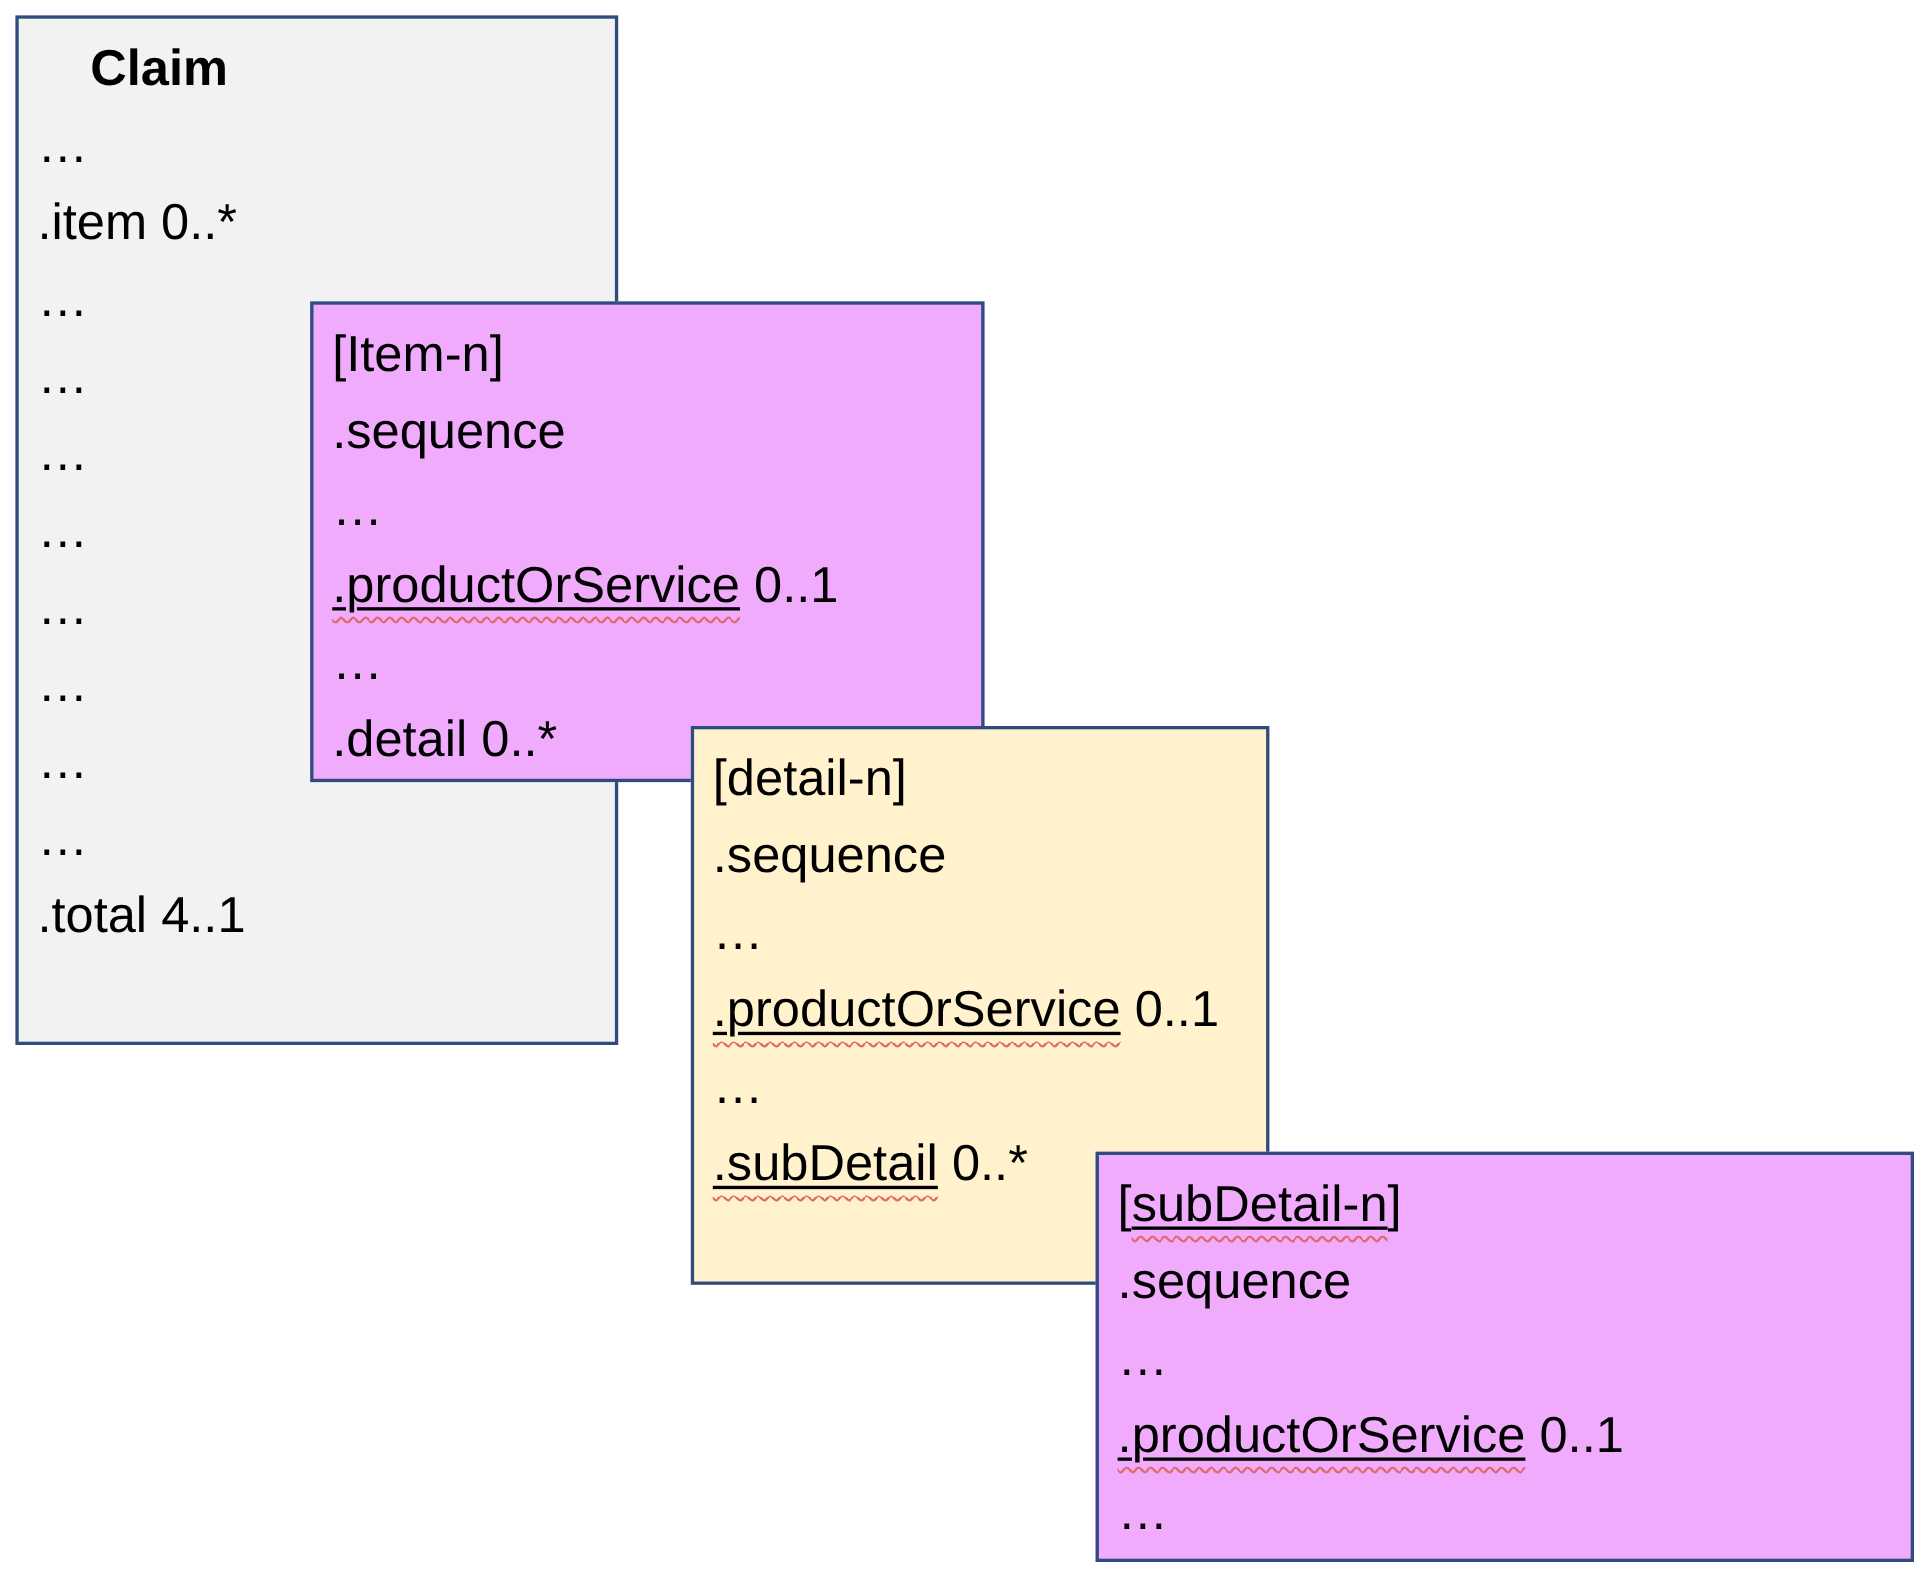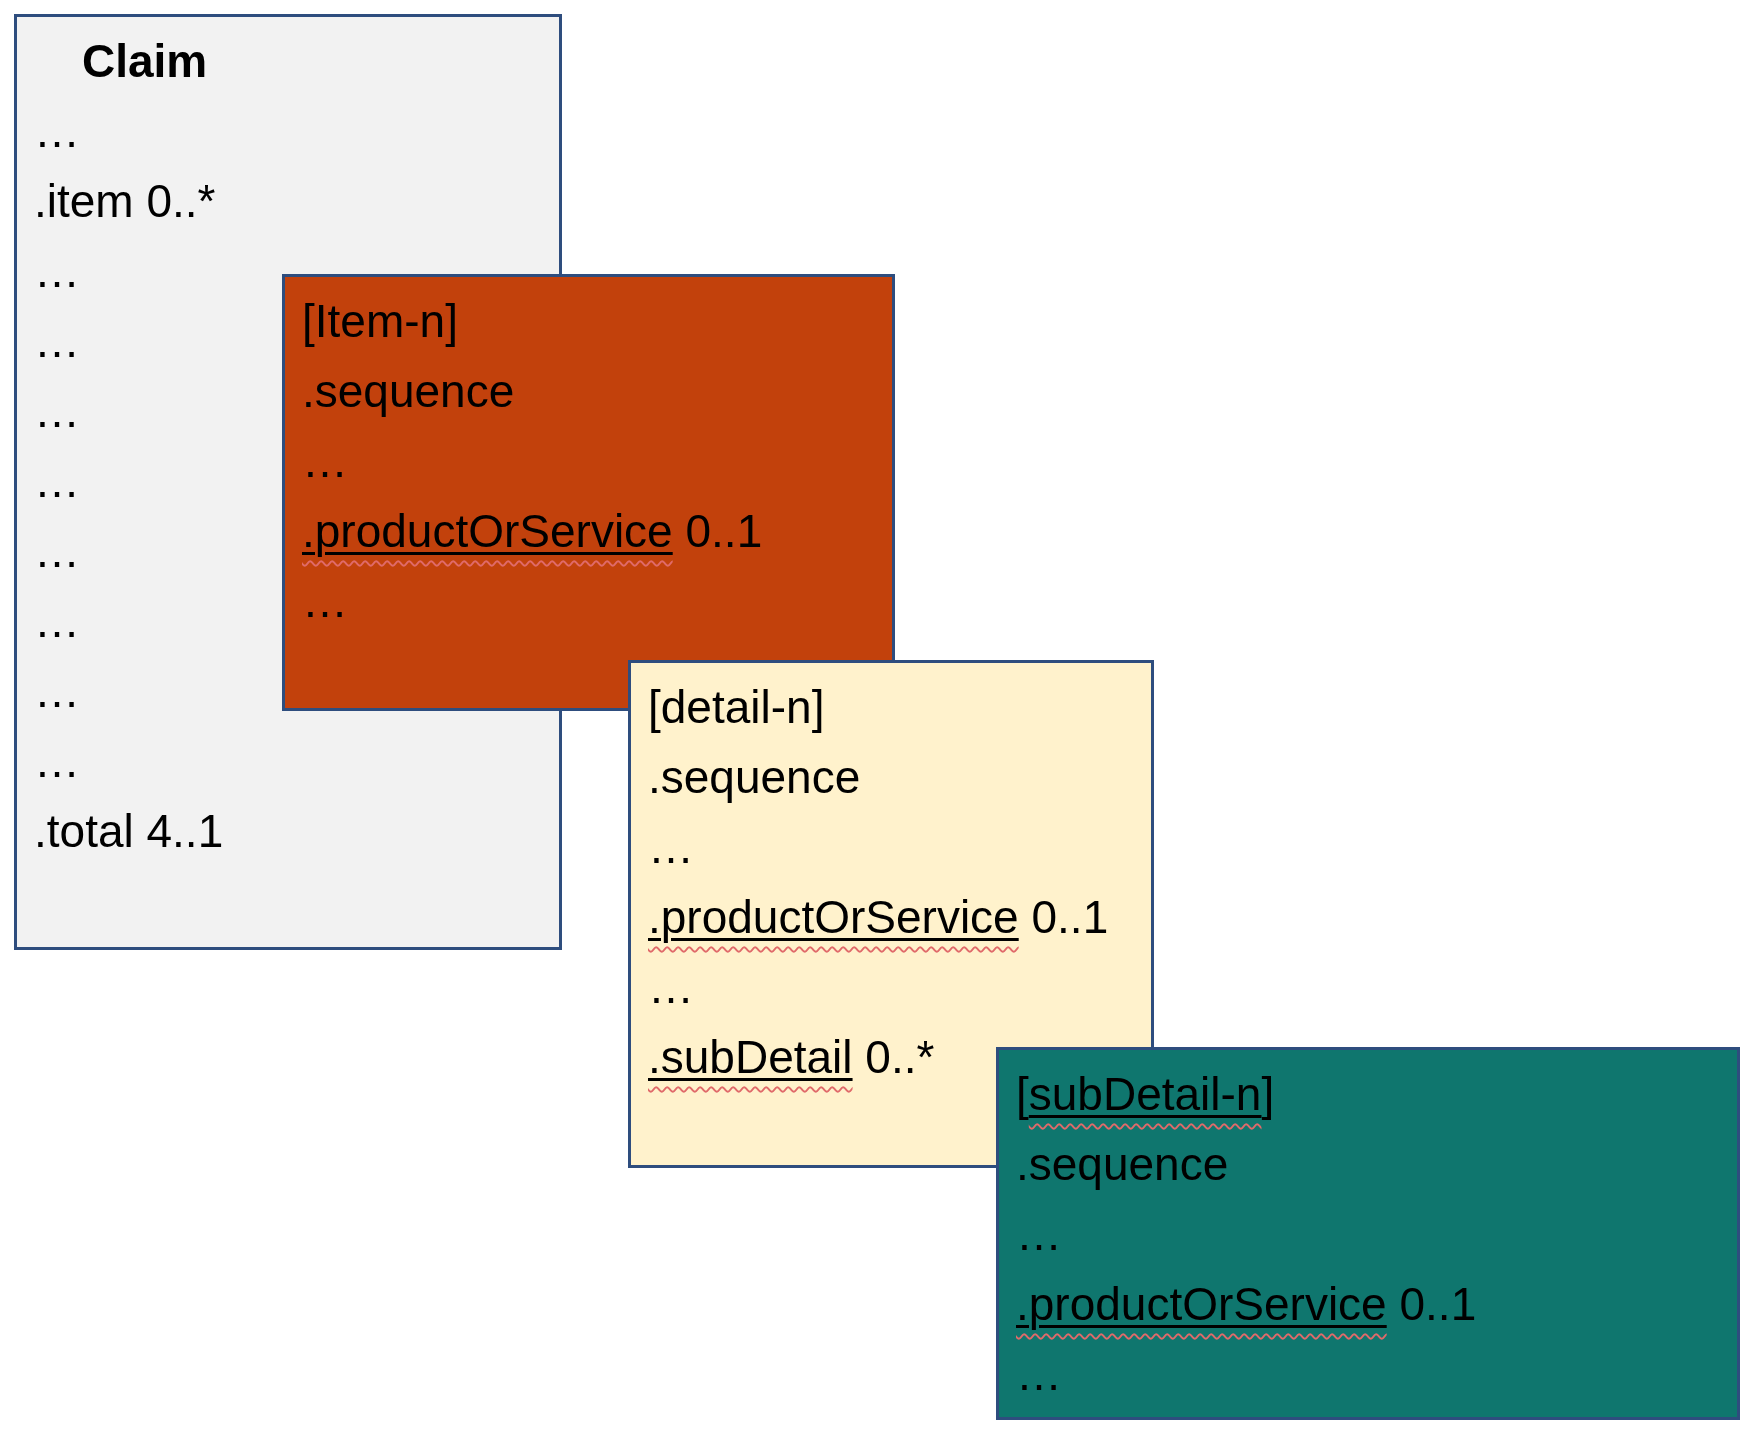--- a/index.html
+++ b/index.html
@@ -60,35 +60,36 @@
       <div class="field-line"><span>…</span></div>
       <div class="field-line"><span>…</span></div>
       <div class="field-line"><span>…</span></div>
       <div class="field-line"><span>…</span></div>
       <div class="field-line"><span>…</span></div>
       <div class="field-line"><span>…</span></div>
       <div class="field-line"><span>…</span></div>
       <div class="field-line"><span>…</span></div>
       <div class="field-line"><span>.total 4..1</span></div>
     </div>
-  <div class="box box-item" style="background: #c2410c; border-color: rgb(46, 77, 126); color: rgb(0, 0, 0);">
+  <div class="box box-item" style="background: #f0abfc; border-color: rgb(46, 77, 126); color: rgb(0, 0, 0);">
       <div class="box-title"><span>[Item-n]</span></div>
       <div class="field-line"><span>.sequence</span></div>
       <div class="field-line"><span>…</span></div>
       <div class="field-line"><span class="sq" style="text-decoration-color: rgb(224, 106, 106);"><span class="ul">.productOrService</span></span><span> 0..1</span></div>
       <div class="field-line"><span>…</span></div>
+      <div class="field-line"><span>.detail 0..*</span></div>
     </div>
   <div class="box box-detail" style="background: rgb(255, 242, 204); border-color: rgb(46, 77, 126); color: rgb(0, 0, 0);">
       <div class="box-title"><span>[detail-n]</span></div>
       <div class="field-line"><span>.sequence</span></div>
       <div class="field-line"><span>…</span></div>
       <div class="field-line"><span class="sq" style="text-decoration-color: rgb(224, 106, 106);"><span class="ul">.productOrService</span></span><span> 0..1</span></div>
       <div class="field-line"><span>…</span></div>
       <div class="field-line"><span class="sq" style="text-decoration-color: rgb(224, 106, 106); margin-top: 16px;"><span class="ul">.subDetail</span></span><span> 0..*</span></div>
     </div>
-  <div class="box box-subdetail" style="background: #0f766e; border-color: rgb(46, 77, 126); color: rgb(0, 0, 0);">
+  <div class="box box-subdetail" style="background: #f0abfc; border-color: rgb(46, 77, 126); color: rgb(0, 0, 0);">
       <div class="box-title"><span>[</span><span class="sq" style="text-decoration-color: rgb(224, 106, 106);"><span class="ul">subDetail-n</span></span><span>]</span></div>
       <div class="field-line"><span>.sequence</span></div>
       <div class="field-line"><span>…</span></div>
       <div class="field-line"><span class="sq" style="text-decoration-color: rgb(224, 106, 106);"><span class="ul">.productOrService</span></span><span> 0..1</span></div>
       <div class="field-line"><span>…</span></div>
     </div>
 </div>
 
 </body></html>

